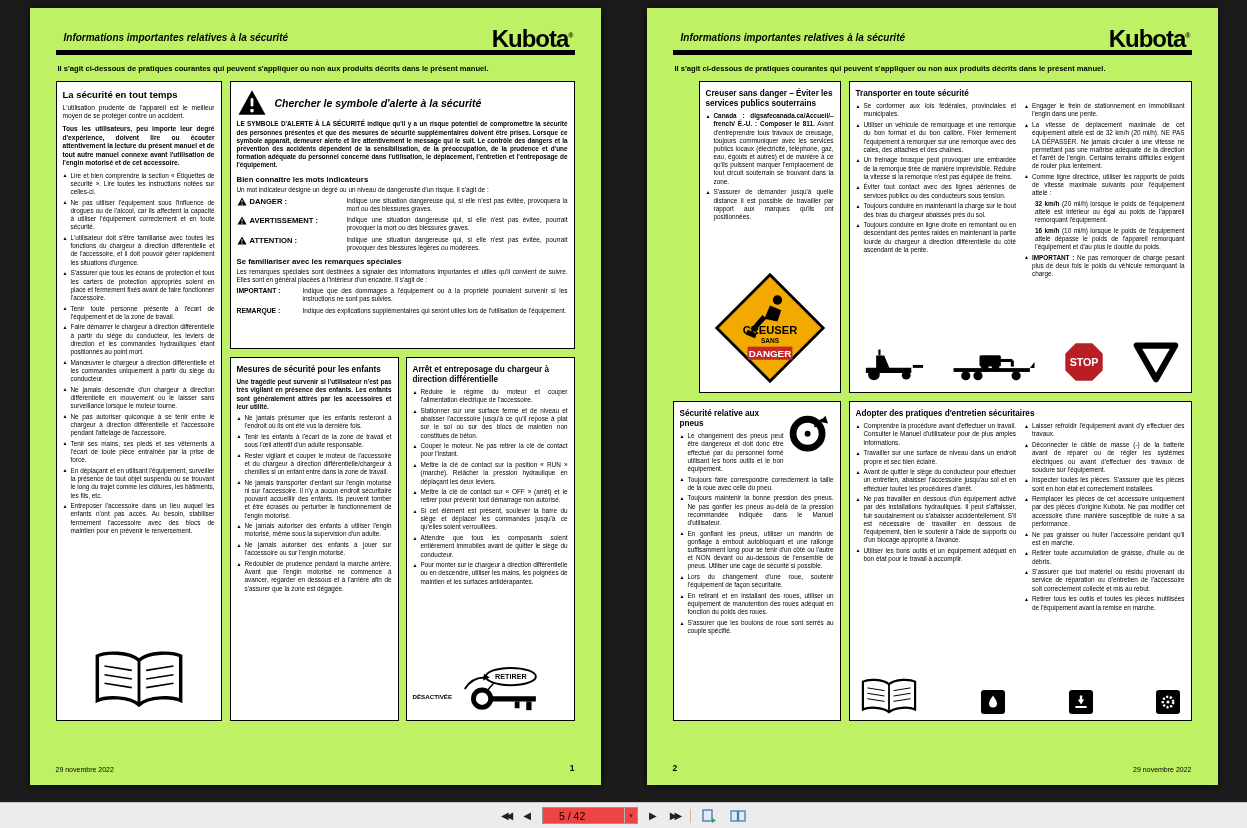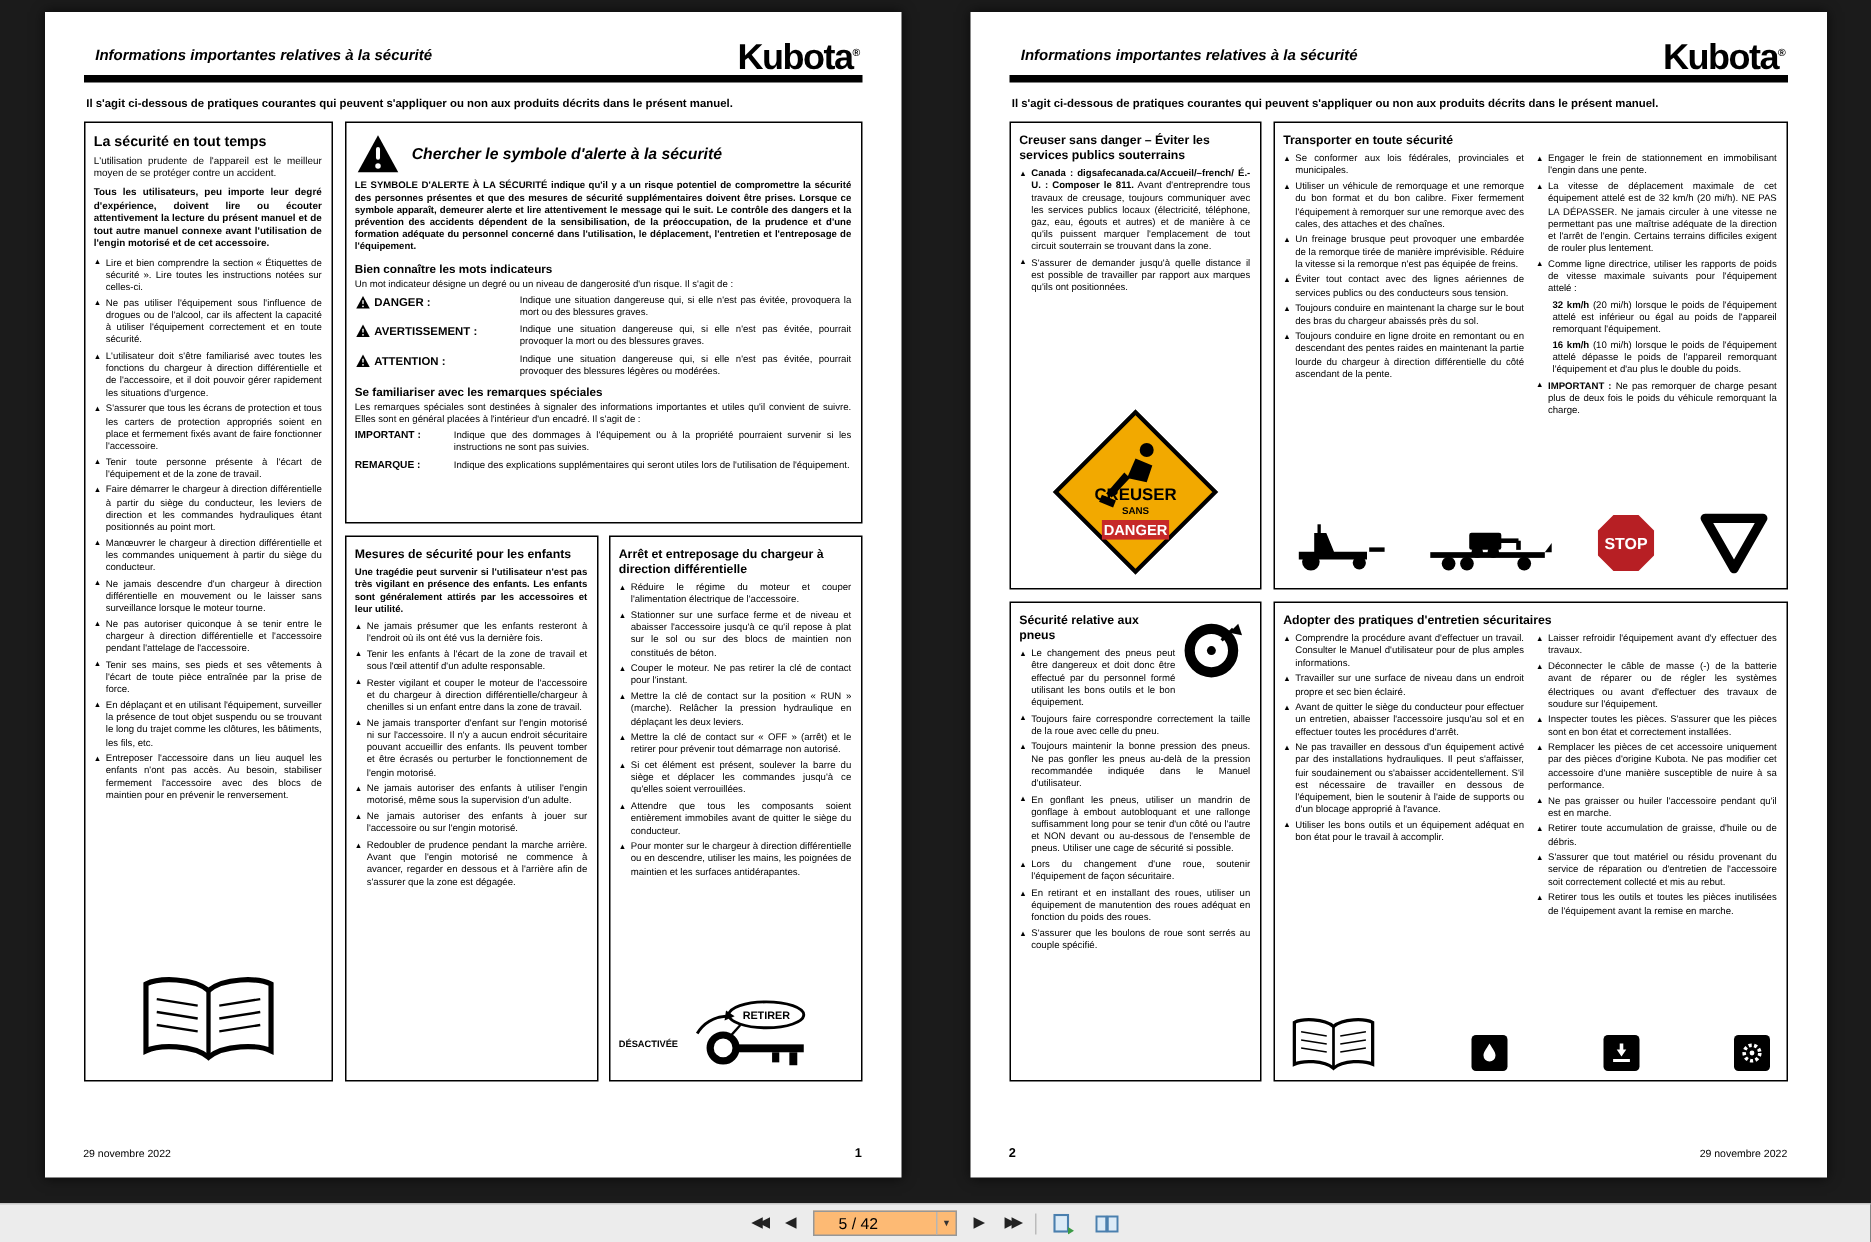--- a/index.html
+++ b/index.html
@@ -2,21 +2,21 @@
 <html><head>
 <meta charset="utf-8">
 <style>
   *{margin:0;padding:0;box-sizing:border-box;}
   html,body{width:1247px;height:828px;}
   body{background:#1b1b1b;font-family:"Liberation Sans",sans-serif;overflow:hidden;position:relative;}
   svg{display:block;}
   svg text{font-family:"Liberation Sans",sans-serif;}
 
   .pages{display:flex;justify-content:center;gap:46px;padding-top:8px;}
-  .page{width:571px;height:777px;background:#ffffff;color:#000;padding:20px 26px 14px;position:relative;box-shadow:0 0 8px rgba(0,0,0,.7);}
+  .page{width:571px;height:777px;background:#bef264;color:#000;padding:20px 26px 14px;position:relative;box-shadow:0 0 8px rgba(0,0,0,.7);}
 
   .page-header{display:flex;justify-content:space-between;align-items:flex-end;padding:0 2px 0 8px;}
   .page-title{font-size:10px;font-weight:bold;font-style:italic;padding-bottom:7px;}
   .logo{font-size:24px;font-weight:800;letter-spacing:-1px;line-height:.9;}
   .logo sup{font-size:7px;font-weight:bold;}
   .header-rule{height:5px;background:#000;}
 
   .intro{font-size:7.6px;font-weight:bold;margin:9px 2px 8px;line-height:1.3;}
 
   .content1,.content2{display:flex;gap:8px;height:640px;}
@@ -52,21 +52,21 @@
   .note-row{display:grid;grid-template-columns:62px 1fr;gap:4px;margin-bottom:3px;}
   .note-label{font-weight:bold;font-size:6.8px;}
 
   .book-art{position:absolute;bottom:12px;left:50%;transform:translateX(-50%);}
   .key-area{position:absolute;bottom:6px;left:6px;right:4px;display:flex;align-items:flex-end;gap:2px;}
   .disabled-label{font-size:6.2px;font-weight:bold;padding-bottom:14px;}
 
   
   .col-narrow{width:168px;display:flex;flex-direction:column;gap:8px;}
   .col-wide{flex:1;display:flex;flex-direction:column;gap:8px;justify-content:center;}
-  .dig-box{height:312px;}
+  .dig-box{height:312px;margin-left:26px;}
   .tire-box{flex:1;}
   .transport-box{height:312px;}
   .maintenance-box{flex:1;}
   .dig-sign{position:absolute;bottom:8px;left:50%;transform:translateX(-50%);}
   .t-cols,.m-cols{display:flex;gap:8px;}
   .t-cols{padding-bottom:76px;}
   .m-cols{padding-bottom:46px;}
   .t-cols .col,.m-cols .col{flex:1;min-width:0;}
   .t-icons{position:absolute;bottom:8px;left:10px;right:10px;display:flex;justify-content:space-between;align-items:center;}
   .m-icons{position:absolute;bottom:6px;left:10px;right:10px;display:flex;justify-content:space-between;align-items:flex-end;}
@@ -75,21 +75,21 @@
 
   .page-footer{position:absolute;left:26px;right:26px;bottom:12px;display:flex;justify-content:space-between;align-items:flex-end;}
   .footer-date{font-size:7px;}
   .footer-num{font-size:8.5px;font-weight:bold;}
 
   
   .toolbar{position:absolute;left:0;right:0;bottom:0;height:26px;background:#ececec;border-top:1px solid #c6c6c6;display:flex;align-items:center;justify-content:center;}
   .toolbar-controls{display:flex;align-items:center;gap:9px;}
   .tb-btn{background:none;border:none;font-size:10px;color:#222;cursor:pointer;padding:2px;line-height:1;font-family:inherit;}
   .dbl{letter-spacing:-3px;display:inline-block;}
-  .page-select{display:flex;align-items:center;background:#fdba74;border:1px solid #979797;height:17px;width:96px;font-size:10.5px;cursor:pointer;}
+  .page-select{display:flex;align-items:center;background:#ef4444;border:1px solid #979797;height:17px;width:96px;font-size:10.5px;cursor:pointer;}
   .page-value{flex:1;text-align:left;padding-left:16px;}
   .combo-arrow{width:13px;font-size:6px;color:#333;border-left:1px solid #b5b5b5;height:100%;display:flex;align-items:center;justify-content:center;}
   .tb-sep{width:1px;height:14px;background:#bbb;}
 </style>
 </head>
 <body>
 
 <div class="pages">
 
   <div class="page">

